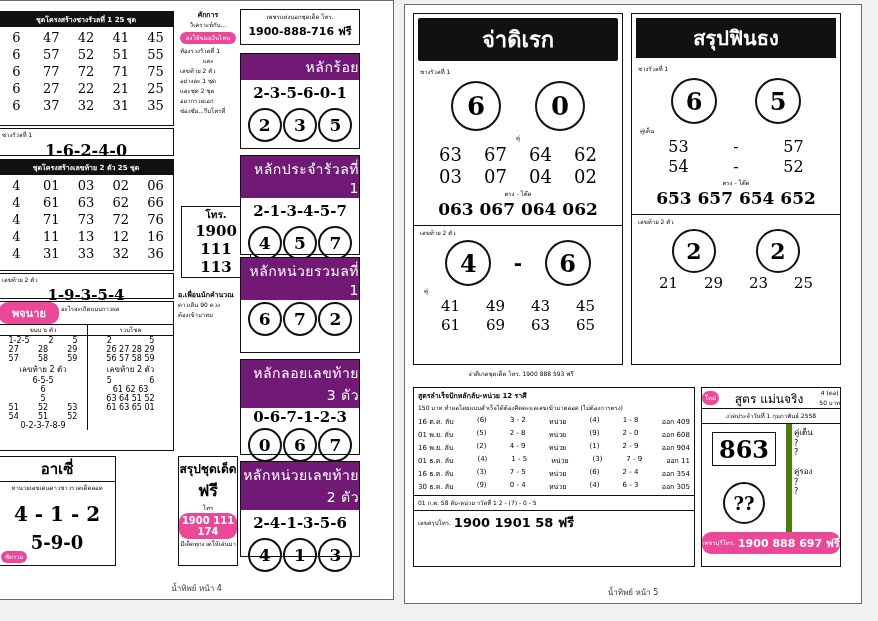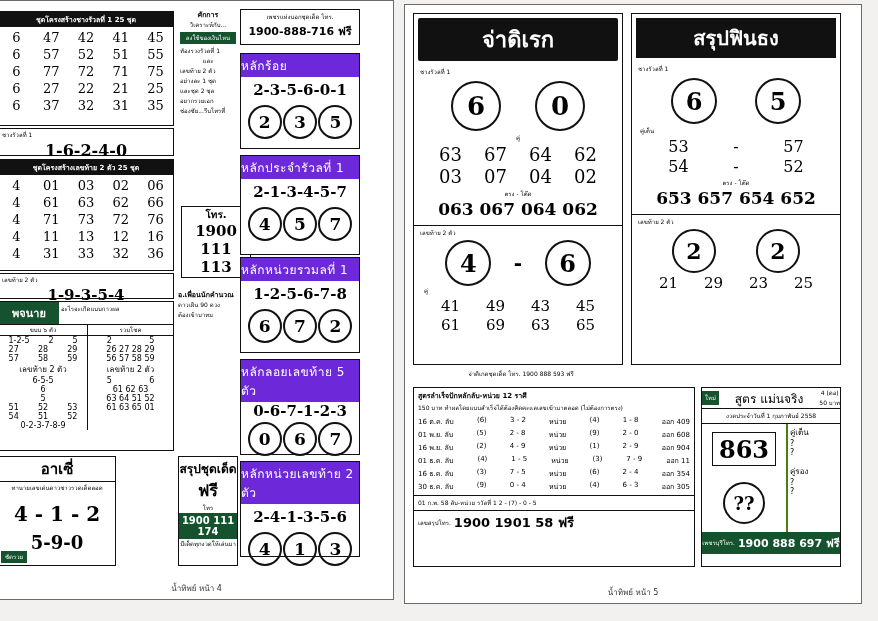--- a/index.html
+++ b/index.html
@@ -30,22 +30,22 @@
   .tiny{font-size:6px;}
   .nums{font-family:"DejaVu Serif",serif;}
   .row{display:flex;justify-content:space-around;align-items:center;}
   .bignum{font-family:"DejaVu Serif",serif;font-weight:bold;}
   .circle{
     border:2px solid #111;border-radius:50%;
     display:flex;align-items:center;justify-content:center;
     font-family:"DejaVu Serif",serif;font-weight:bold;
   }
   .dash{font-weight:bold;}
-  .blk{background:#14532d;color:#fff;}
-  .grayband{background:#6d28d9;color:#fff;font-size:12px;text-align:left;letter-spacing:.5px;}
+  .blk{background:#ec4899;color:#fff;border-radius:9px;}
+  .grayband{background:#701a75;color:#fff;font-size:14px;text-align:right;letter-spacing:.5px;}
   .bb{border-bottom:1px solid #111;}
   .bt{border-top:1px solid #111;}
 </style>
 </head>
 <body>
 
 <div class="page" id="page-left">
 
   <div class="bx" style="left:-2px;top:10px;width:176px;height:115px;">
     <div class="hdr small" style="padding:2px 0;">ชุดโครงสร้างชางรัวลที่ 1  25 ชุด</div>
@@ -281,29 +281,28 @@
         <div class="grayband" style="padding: 2px 0px;">หลักประจำรัวลที่ 1</div>
         <div class="ctr bignum" style="font-size: 15px; padding: 4px 0px;">2-1-3-4-5-7</div>
         <div class="row" style="margin: 2px 6px;">
           <div class="circle" style="width: 30px; height: 30px; font-size: 17px;">4</div>
           <div class="circle" style="width: 30px; height: 30px; font-size: 17px;">5</div>
           <div class="circle" style="width: 30px; height: 30px; font-size: 17px;">7</div>
         </div>
       </div>
       <div class="bx" style="left: 240px; top: 256px; width: 120px; height: 96px;">
         <div class="grayband" style="padding: 2px 0px;">หลักหน่วยรวมลที่ 1</div>
-        <div class="ctr bignum" style="font-size: 15px; padding: 4px 0px;">1-2-5-6-7-8</div>
         <div class="row" style="margin: 2px 6px;">
           <div class="circle" style="width: 30px; height: 30px; font-size: 17px;">6</div>
           <div class="circle" style="width: 30px; height: 30px; font-size: 17px;">7</div>
           <div class="circle" style="width: 30px; height: 30px; font-size: 17px;">2</div>
         </div>
       </div>
       <div class="bx" style="left: 240px; top: 358px; width: 120px; height: 96px;">
-        <div class="grayband" style="padding: 2px 0px;">หลักลอยเลขท้าย 5 ตัว</div>
+        <div class="grayband" style="padding: 2px 0px;">หลักลอยเลขท้าย 3 ตัว</div>
         <div class="ctr bignum" style="font-size: 15px; padding: 0 0px;">0-6-7-1-2-3</div>
         <div class="row" style="margin: 2px 6px;">
           <div class="circle" style="width: 30px; height: 30px; font-size: 17px;">0</div>
           <div class="circle" style="width: 30px; height: 30px; font-size: 17px;">6</div>
           <div class="circle" style="width: 30px; height: 30px; font-size: 17px;">7</div>
         </div>
       </div>
       <div class="bx" style="left: 240px; top: 460px; width: 120px; height: 96px;">
         <div class="grayband" style="padding: 2px 0px;">หลักหน่วยเลขท้าย 2 ตัว</div>
         <div class="ctr bignum" style="font-size: 15px; padding: 4px 0px;">2-4-1-3-5-6</div>
@@ -479,21 +478,21 @@
     <div style="display:flex;align-items:center;border-bottom:1px solid #111;">
       <div class="blk tiny" style="padding:2px 3px;">ใหม่</div>
       <div style="flex:1;text-align:center;font-size:12px;font-weight:normal;">สูตร แม่นจริง</div>
       <div style="text-align:center;">
         <div class="tiny">4 (ดอ)</div>
         <div class="tiny">50 บาท</div>
       </div>
     </div>
     <div class="tiny ctr" style="padding:2px 0;border-bottom:1px solid #111;">งวดประจำวันที่ 1 กุมภาพันธ์ 2558</div>
     <div style="display:flex;height:108px;">
-      <div style="width:84px;border-right:2px solid #4d7c0f;display:flex;flex-direction:column;align-items:center;justify-content:space-around;">
+      <div style="width:84px;border-right:6px solid #4d7c0f;display:flex;flex-direction:column;align-items:center;justify-content:space-around;">
         <div class="bx ctr bignum" style="position:relative;width:64px;height:34px;font-size:24px;line-height:34px;">863</div>
         <div class="circle" style="width:38px;height:38px;font-size:18px;">??</div>
       </div>
       <div style="flex:1;font-size:8px;padding:2px;">
         <div>คู่เต็น</div>
         <div>?</div>
         <div>?</div>
         <div style="margin-top:8px;">คู่รอง</div>
         <div>?</div>
         <div>?</div>

